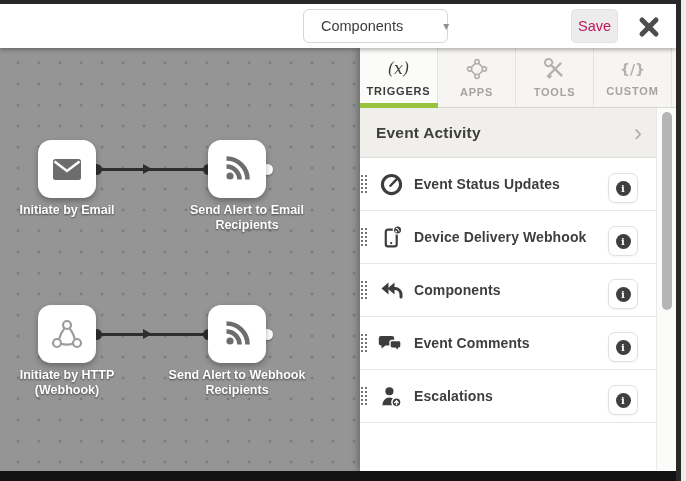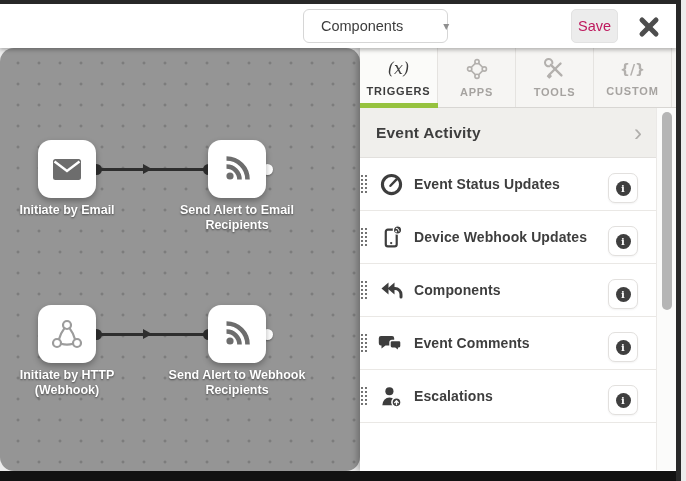--- a/index.html
+++ b/index.html
@@ -23,21 +23,21 @@
   .activity { left:464px; width:93px; justify-content:center; gap:7px; }
   .save { position:absolute; left:571px; top:5px; width:47px; height:34px; background:#ececec;
           border:1px solid #e2e2e2; border-radius:5px; color:#be185d; font-size:14.5px;
           display:flex; align-items:center; justify-content:center; }
   .close-x { position:absolute; left:636px; top:10px; width:26px; height:26px; display:flex;
              align-items:center; justify-content:center; cursor:pointer; }
 
   
   .canvas { position:absolute; left:0; top:48px; width:360px; height:423px; background:#959595;
             background-image:radial-gradient(circle, #747474 1.1px, rgba(0,0,0,0) 1.4px);
-            background-size:21px 21px; background-position:7.5px 4.5px; overflow:hidden;border-radius:14px; }
+            background-size:21px 21px; background-position:7.5px 4.5px; overflow:hidden; }
   .node { position:absolute; width:58px; height:58px; background:#ffffff; border-radius:13px;
           box-shadow:0 3px 6px rgba(0,0,0,0.3); display:flex; align-items:center; justify-content:center; cursor:pointer; }
   .node-label { position:absolute; width:160px; text-align:center; color:#ffffff; font-weight:bold;
                 font-size:12.5px; line-height:15px; text-shadow:0 1px 2px rgba(0,0,0,0.55); }
   .wire { position:absolute; height:3px; background:#2e2e2e; }
   .arrowhead { position:absolute; width:0; height:0; border-left:9px solid #2e2e2e;
                border-top:5.5px solid transparent; border-bottom:5.5px solid transparent; }
   .port { position:absolute; width:11px; height:11px; border-radius:50%; background:#2e2e2e; }
   .port.white { background:#ffffff; box-shadow:0 1px 2px rgba(0,0,0,0.35); }
 
@@ -122,21 +122,21 @@
     </div>
     <div class="node-label" style="left:-13px; top:155px;">Initiate by Email</div>
 
     <div class="node" style="left:208px; top:92px;">
       <svg width="28" height="28" viewBox="0 0 28 28">
         <circle cx="7" cy="21" r="3.6" fill="#6d6d6d"></circle>
         <path d="M3.5,11.5 a13,13 0 0 1 13,13" stroke="#6d6d6d" stroke-width="4.6" fill="none"></path>
         <path d="M3.5,3.5 a21,21 0 0 1 21,21" stroke="#6d6d6d" stroke-width="4.6" fill="none"></path>
       </svg>
     </div>
-    <div class="node-label" style="left:157px; top:155px;">Send Alert to Email Recipients</div>
+    <div class="node-label" style="left:167px; top:155px;">Send Alert to Email Recipients</div>
 
     <div class="node" style="left:38px; top:257px;">
       <svg width="34" height="32" viewBox="0 0 34 32">
         <circle cx="17" cy="7" r="4" fill="none" stroke="#9c9c9c" stroke-width="2.2"></circle>
         <circle cx="7" cy="25" r="4" fill="none" stroke="#9c9c9c" stroke-width="2.2"></circle>
         <circle cx="27" cy="25" r="4" fill="none" stroke="#9c9c9c" stroke-width="2.2"></circle>
         <path d="M14.5,10.2 Q10.5,15.5 9,21.2" fill="none" stroke="#9c9c9c" stroke-width="2.2" stroke-linecap="round"></path>
         <path d="M19.5,10.2 Q23.5,15.5 25,21.2" fill="none" stroke="#9c9c9c" stroke-width="2.2" stroke-linecap="round"></path>
         <path d="M11,25.8 Q17,27.5 23,25.8" fill="none" stroke="#9c9c9c" stroke-width="2.2" stroke-linecap="round"></path>
       </svg>
@@ -242,21 +242,21 @@
           </svg>
           <span class="row-icon">
             <svg width="25" height="25" viewBox="0 0 24 24">
               <rect x="6.5" y="4.5" width="10.5" height="16" rx="2" fill="none" stroke="#3d3d3d" stroke-width="2.1"></rect>
               <circle cx="11.7" cy="17.3" r="1.1" fill="#3d3d3d"></circle>
               <circle cx="17.8" cy="4.8" r="4" fill="#3d3d3d" stroke="#ffffff" stroke-width="1.3"></circle>
               <circle cx="16.4" cy="6.2" r="0.9" fill="#ffffff"></circle>
               <path d="M16.2,3.2 a3,3 0 0 1 3,3" stroke="#ffffff" stroke-width="1" fill="none"></path>
             </svg>
           </span>
-          <span class="row-label">Device Webhook Updates</span>
+          <span class="row-label">Device Delivery Webhook</span>
           <div class="info-btn">
             <span class="info-glyph">i</span>
           </div>
         </div>
 
         <div class="row">
           <svg class="drag-handle" width="8" height="20" viewBox="0 0 8 20">
             <g fill="#4f4f4f">
                 <circle cx="2" cy="2" r="1.05"></circle>
                 <circle cx="6" cy="2" r="1.05"></circle>

